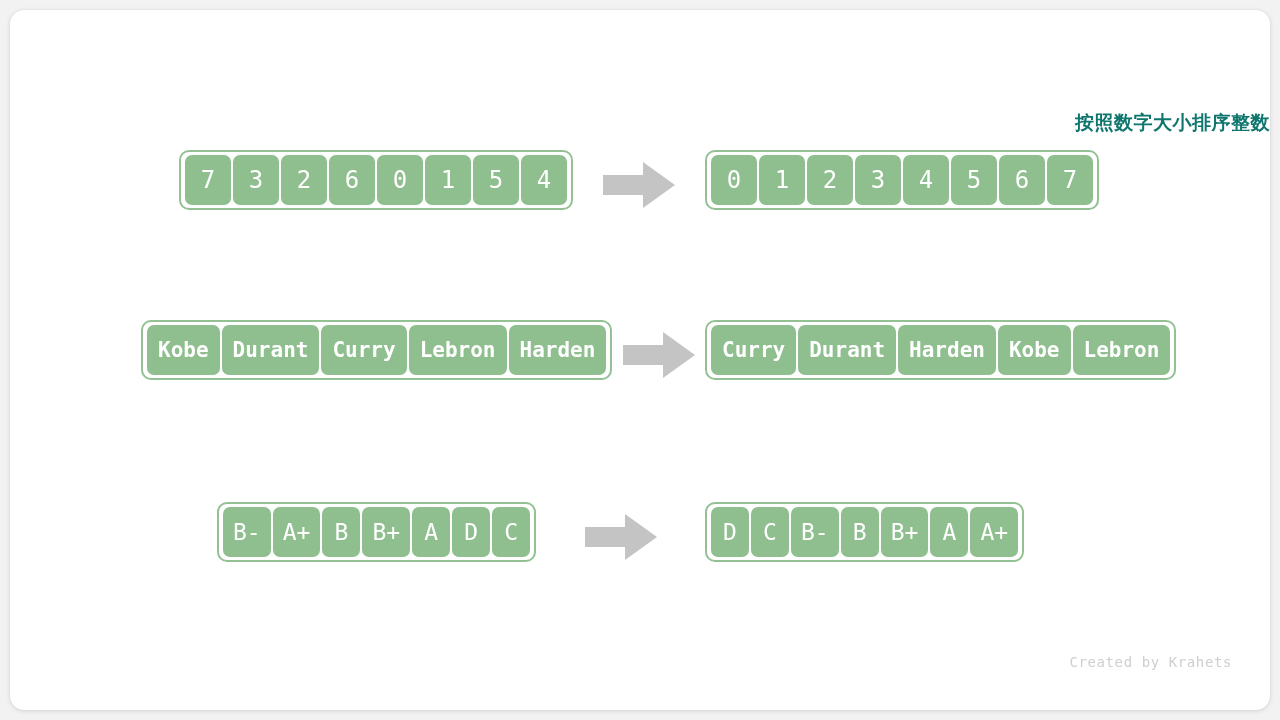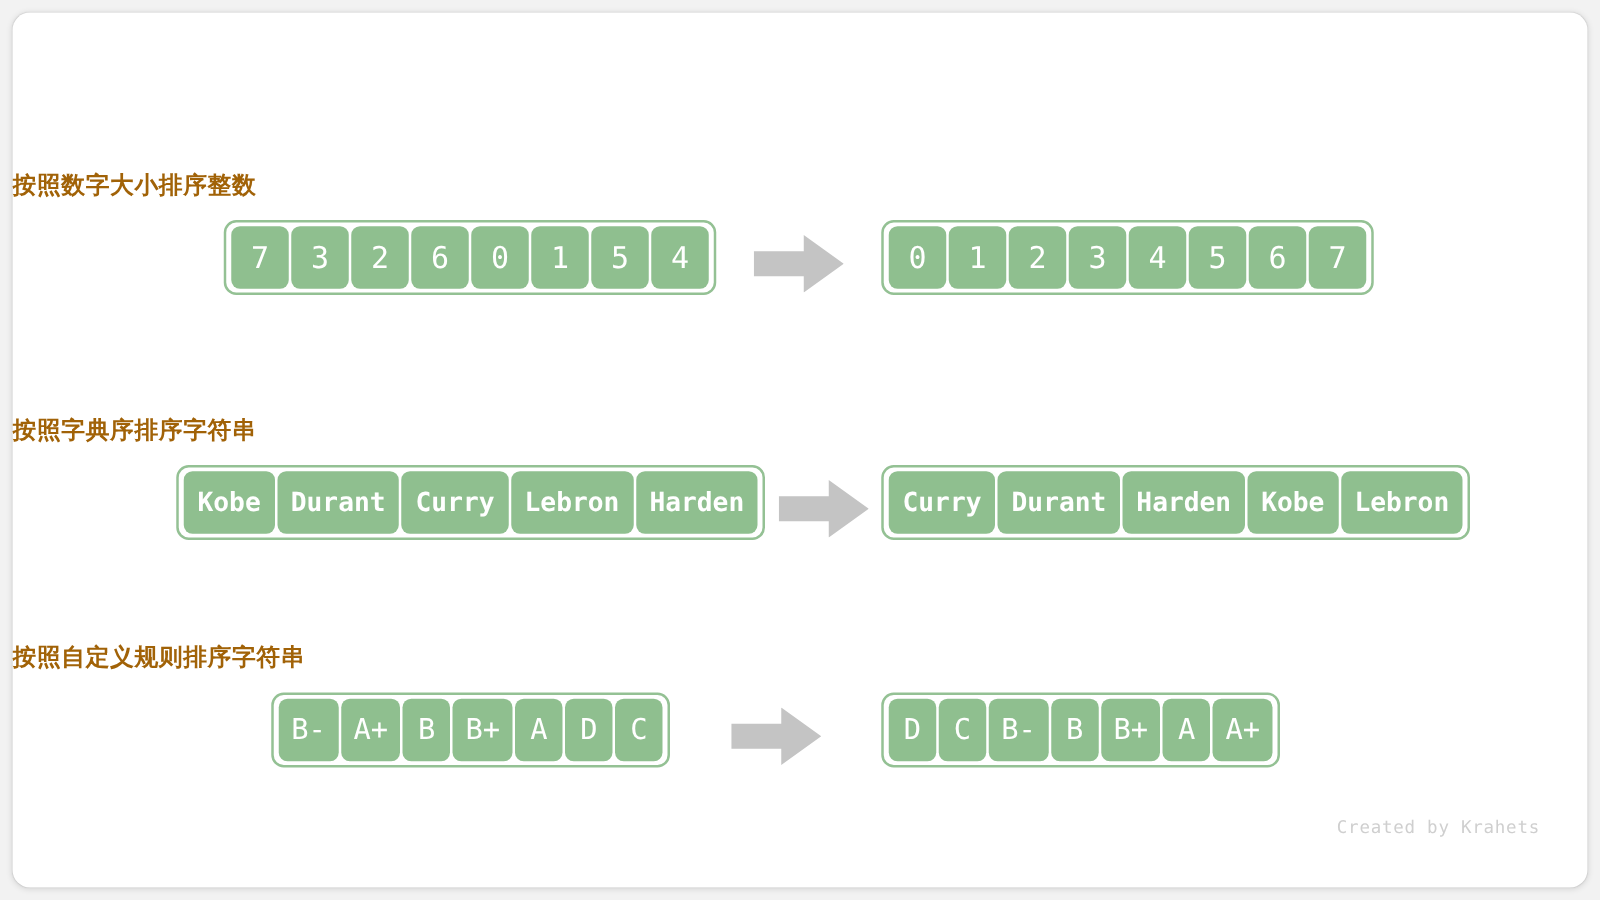--- a/index.html
+++ b/index.html
@@ -25,29 +25,28 @@
     box-sizing: border-box;
     overflow: hidden;
   }
 
   .section {
     position: absolute;
     left: 0;
     width: 1260px;
   }
   .section-title {
-    text-align: left;
+    text-align: right;
     font-family: "Liberation Sans", sans-serif;
     font-weight: bold;
     font-size: 19px;
-    color: #a16207;
+    color: #0f766e;
     letter-spacing: 0.5px;
     height: 26px;
     line-height: 26px;
-    margin-top: 26px;
   }
 
   .row {
     position: relative;
     height: 70px;
     margin-top: 14px;
   }
 
   
   .array {
@@ -146,21 +145,20 @@
           <div class="cell">3</div>
           <div class="cell">4</div>
           <div class="cell">5</div>
           <div class="cell">6</div>
           <div class="cell">7</div>
         </div>
     </div>
   </div>
 
   <div class="section" style="top:296px">
-    <div class="section-title">按照字典序排序字符串</div>
     <div class="row str">
       <div class="array" id="s1-in" style="left: 131px;">
           <div class="cell">Kobe</div>
           <div class="cell">Durant</div>
           <div class="cell">Curry</div>
           <div class="cell">Lebron</div>
           <div class="cell">Harden</div>
         </div>
       <div class="arrow" id="s1-arrow" style="left: 613px;">
         <svg width="72" height="46" viewBox="0 0 72 46" xmlns="http://www.w3.org/2000/svg">
@@ -171,21 +169,20 @@
           <div class="cell">Curry</div>
           <div class="cell">Durant</div>
           <div class="cell">Harden</div>
           <div class="cell">Kobe</div>
           <div class="cell">Lebron</div>
         </div>
     </div>
   </div>
 
   <div class="section" style="top:478px">
-    <div class="section-title">按照自定义规则排序字符串</div>
     <div class="row grade">
       <div class="array" id="s2-in" style="left: 207px;">
           <div class="cell">B-</div>
           <div class="cell">A+</div>
           <div class="cell">B</div>
           <div class="cell">B+</div>
           <div class="cell">A</div>
           <div class="cell">D</div>
           <div class="cell">C</div>
         </div>

